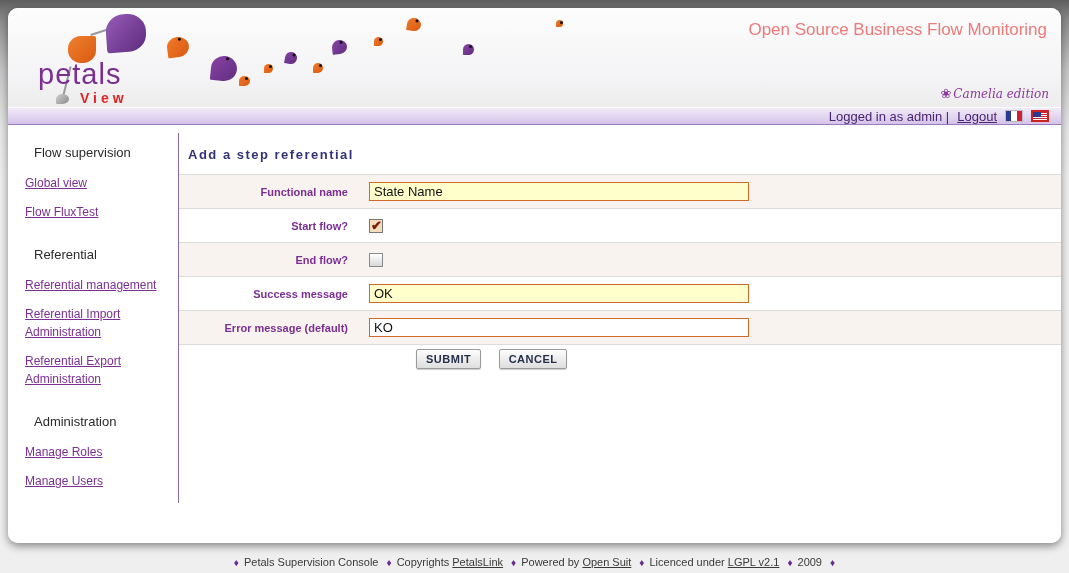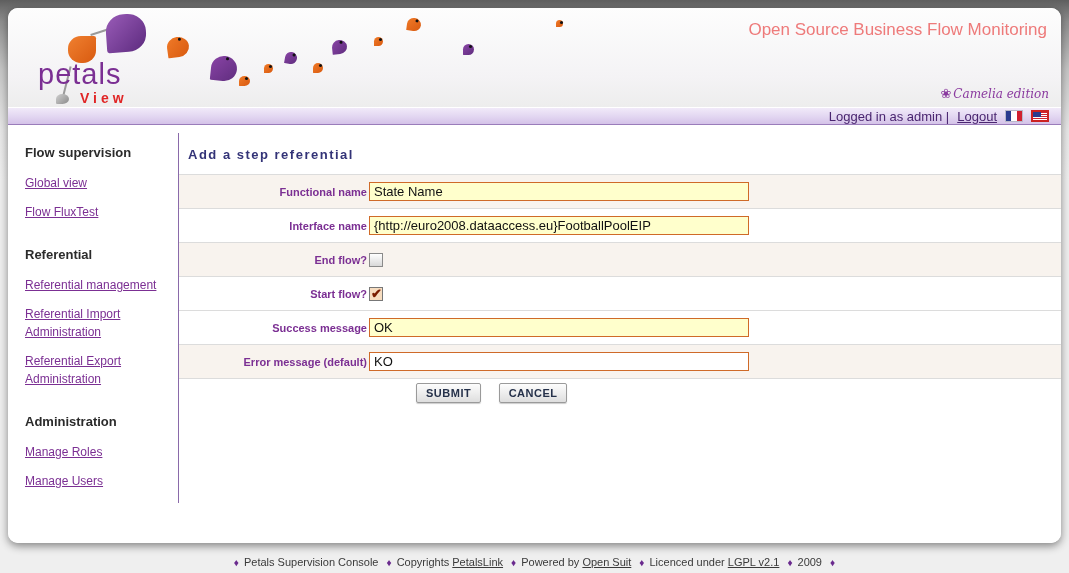--- a/index.html
+++ b/index.html
@@ -42,30 +42,30 @@
   }
   .login-bar a { color:#4a2570; }
   .flag { width:18px; height:12px; display:inline-block; }
   .flag-fr { background:linear-gradient(90deg,#2a3b8f 0 33%,#ffffff 33% 66%,#d02030 66% 100%); border:1px solid #b9b9c9; }
   .flag-us { border:2px solid #cc2222; background:repeating-linear-gradient(180deg,#d02030 0 1px,#ffffff 1px 2px); position:relative; }
   .flag-us::before { content:""; position:absolute; left:0; top:0; width:8px; height:5px; background:#2a3b8f; }
   
   .main { flex:1 1 auto; display:flex; background:#fff; }
   .sidebar { width:170px; flex:0 0 auto; padding:20px 0 0 17px; }
   .sb-section { margin-bottom:26px; }
-  .sb-title { font-size:13px; font-weight:bold; color:#2b2b2b; margin-bottom:14px; }
+  .sb-title { font-size:13px; font-weight:normal; color:#2b2b2b; margin-bottom:14px;margin-left:9px; }
   .sb-link { display:block; font-size:12px; color:#7b2f93; text-decoration:underline; margin-bottom:11px; width:148px; line-height:1.5; }
   .v-divider { width:1px; background:#8a6aaa; margin-top:8px; height:370px; flex:0 0 auto; }
   .content { flex:1 1 auto; padding:14px 0 0 0; }
   .page-title { font-size:13px; font-weight:bold; color:#333377; letter-spacing:1.5px; margin:8px 0 12px 9px; }
   
   .form-table { border-top:1px solid #dcdcdc; }
   .form-row { display:flex; align-items:center; height:34px; border-bottom:1px solid #dcdcdc; background:#fff; }
   .form-row.alt { background:#f8f3ee; }
-  .field-label { width:190px; flex:0 0 auto; text-align:right; padding-right:2px; font-size:11px; font-weight:bold; color:#7b2f93; }
+  .field-label { width:190px; flex:0 0 auto; text-align:right; padding-right:21px; font-size:11px; font-weight:bold; color:#7b2f93; }
   .text-input {
     width:380px; height:19px; border:1px solid #cf6a28; background:#ffffcc;
     font-family:"Liberation Sans", sans-serif; font-size:13px; color:#111; padding:0 4px;
   }
   .text-input[data-bg="white"] { background:#ffffff; }
   .checkbox { width:14px; height:14px; border:1px solid #8a8a8a; background:linear-gradient(180deg,#ffffff,#d8d8d8); display:inline-block; position:relative; }
   .checkbox[data-checked="true"] { background:#f7ddc0; border-color:#777; }
   .checkbox[data-checked="true"]::after { content:"\2714"; position:absolute; left:1px; top:-2px; font-size:13px; color:#7a1d00; font-weight:bold; }
   .button-row { margin:4px 0 0 237px; }
   .btn {
@@ -141,30 +141,26 @@
 
     <div class="content">
       <div class="page-title">Add a step referential</div>
 
       <div class="form-table">
         <div class="form-row alt">
           <span class="field-label">Functional name</span>
           <input type="text" class="text-input" value="State Name" style="">
         </div>
         <div class="form-row">
-          <span class="field-label">Interface name</span>
-          <input type="text" class="text-input" value="{http://euro2008.dataaccess.eu}FootballPoolEIP" style="">
+          <span class="field-label">Start flow?</span>
+          <span class="checkbox" data-checked="true"></span>
         </div>
         <div class="form-row alt">
           <span class="field-label">End flow?</span>
           <span class="checkbox" data-checked="false"></span>
-        </div>
-        <div class="form-row">
-          <span class="field-label">Start flow?</span>
-          <span class="checkbox" data-checked="true"></span>
         </div>
         <div class="form-row">
           <span class="field-label">Success message</span>
           <input type="text" class="text-input" value="OK" style="">
         </div>
         <div class="form-row alt">
           <span class="field-label">Error message (default)</span>
           <input type="text" class="text-input" data-bg="white" value="KO" style="">
         </div>
       </div>

